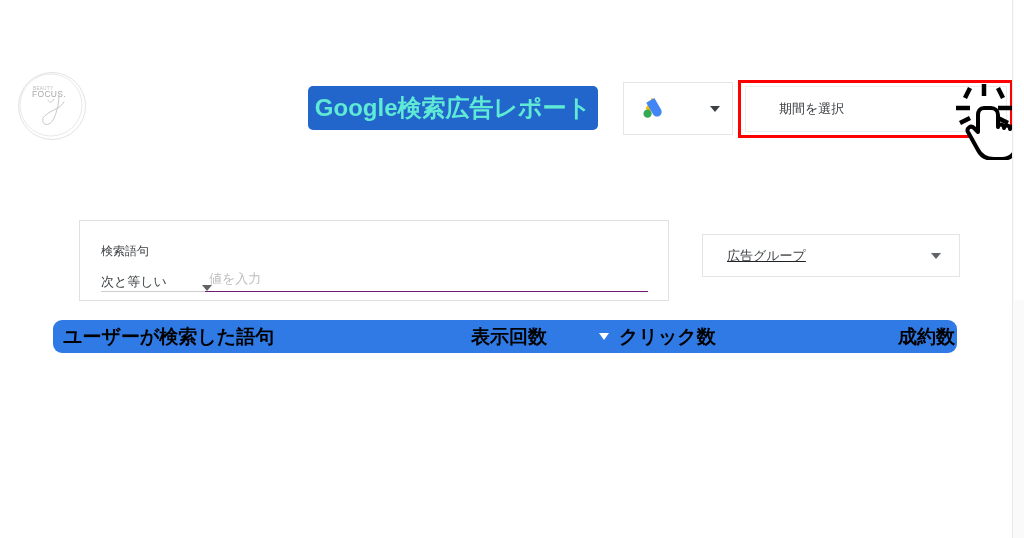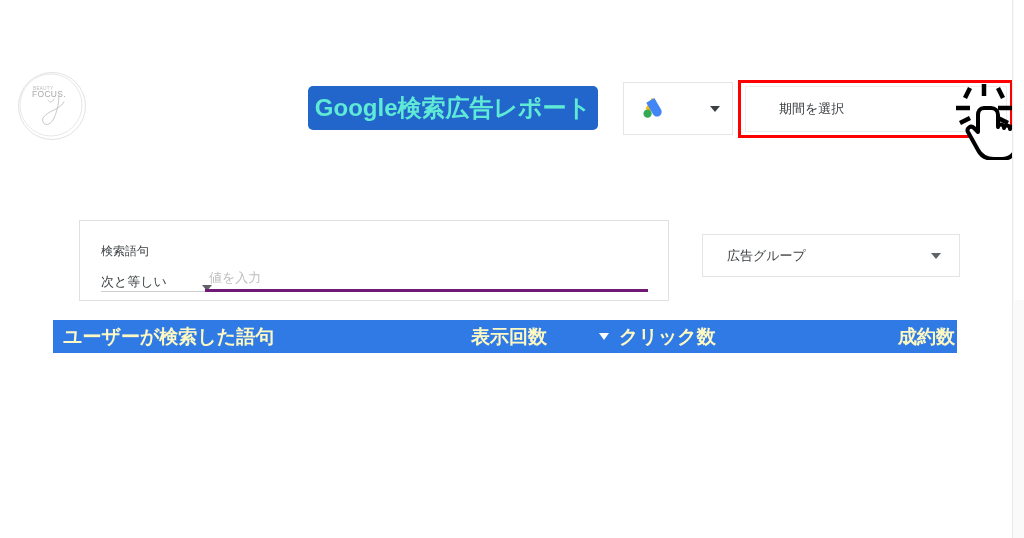--- a/index.html
+++ b/index.html
@@ -190,21 +190,21 @@
     border-right: 5px solid transparent;
     border-top: 6px solid #5f6368;
   }
   .value-input {
     position: absolute;
     left: 125px;
     top: 45px;
     width: 443px;
     height: 26px;
     border: none;
-    border-bottom: 3px solid #701a75;
+    border-bottom: 1px solid #701a75;
     outline: none;
     background: transparent;
     font-family: "Liberation Sans", "DejaVu Sans", sans-serif;
     font-size: 13px;
     color: #3c4043;
     padding: 0 4px;
     box-sizing: border-box;
   }
   .value-input::placeholder { color: #bdbdbd; }
 
@@ -214,37 +214,39 @@
     top: 234px;
     width: 258px;
     height: 43px;
     background: #ffffff;
     border: 1px solid #e4e4e4;
     box-sizing: border-box;
     display: flex;
     align-items: center;
     justify-content: space-between;
     padding: 0 18px 0 24px;
+    text-decoration: underline;
   }
   .adgroup-text {
     font-size: 13px;
     color: #3c4043;
     white-space: nowrap;
   }
 
   
   .table-header {
     position: absolute;
     left: 53px;
     top: 320px;
     width: 904px;
     height: 33px;
     background: #2f7ae5;
-    color: #fef9c3;
-    box-sizing: border-box;
+    color: #000000;
+    box-sizing: border-box;
+    border-radius: 9px;
   }
   .th {
     position: absolute;
     top: 0;
     height: 33px;
     line-height: 33px;
     font-size: 19px;
     font-weight: bold;
     white-space: nowrap;
     display: flex;

